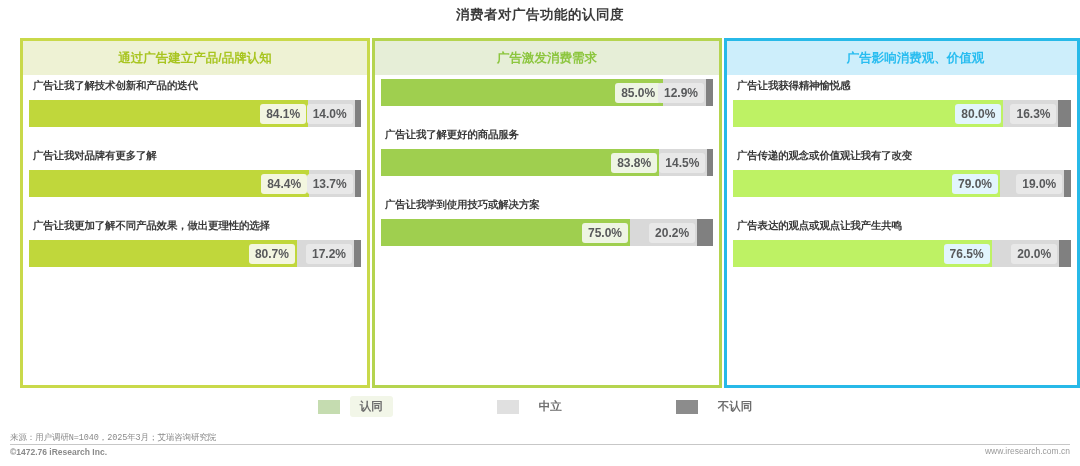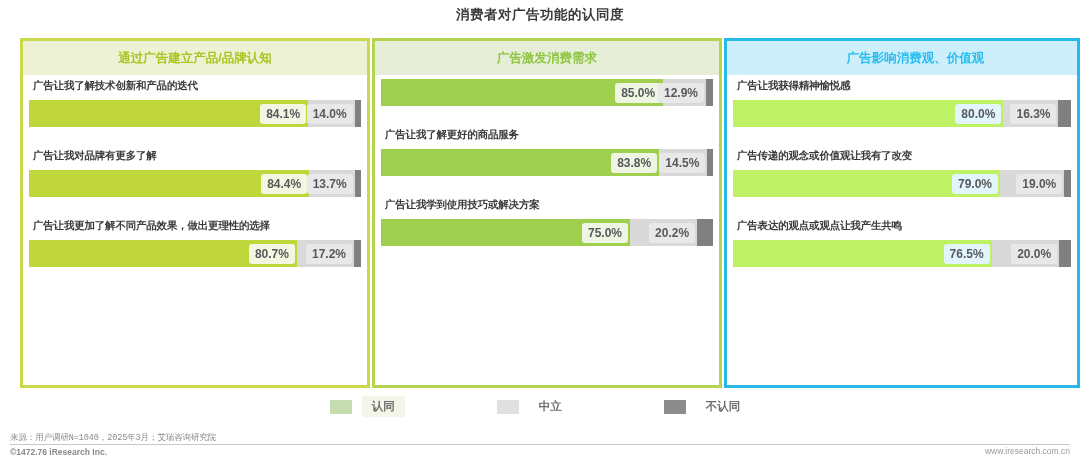--- a/index.html
+++ b/index.html
@@ -92,21 +92,21 @@
   }
   .col.c1 .val.agree-val{background:#f3f6e0;}
   .col.c2 .val.agree-val{background:#eef5e3;}
   .col.c3 .val.agree-val{background:#e2f5fd;}
   .val.neutral-val{background:#e8e8e8;}
 
   
   .legend{
     position:absolute;left:0;top:396px;width:1080px;
     display:flex;justify-content:center;align-items:center;
-    gap:0px;
+    gap:12px;
   }
   .lg{display:flex;align-items:center;margin:0 46px;}
   .lg-swatch{width:22px;height:14px;display:inline-block;}
   .lg-swatch.agree{background:#c5dcb0;}
   .lg-swatch.neutral{background:#e0e0e0;}
   .lg-swatch.disagree{background:#8c8c8c;}
   .lg-text{
     font-size:11.5px;font-weight:bold;color:#6d6d6d;
     margin-left:10px;padding:3px 10px;border-radius:3px;
   }

